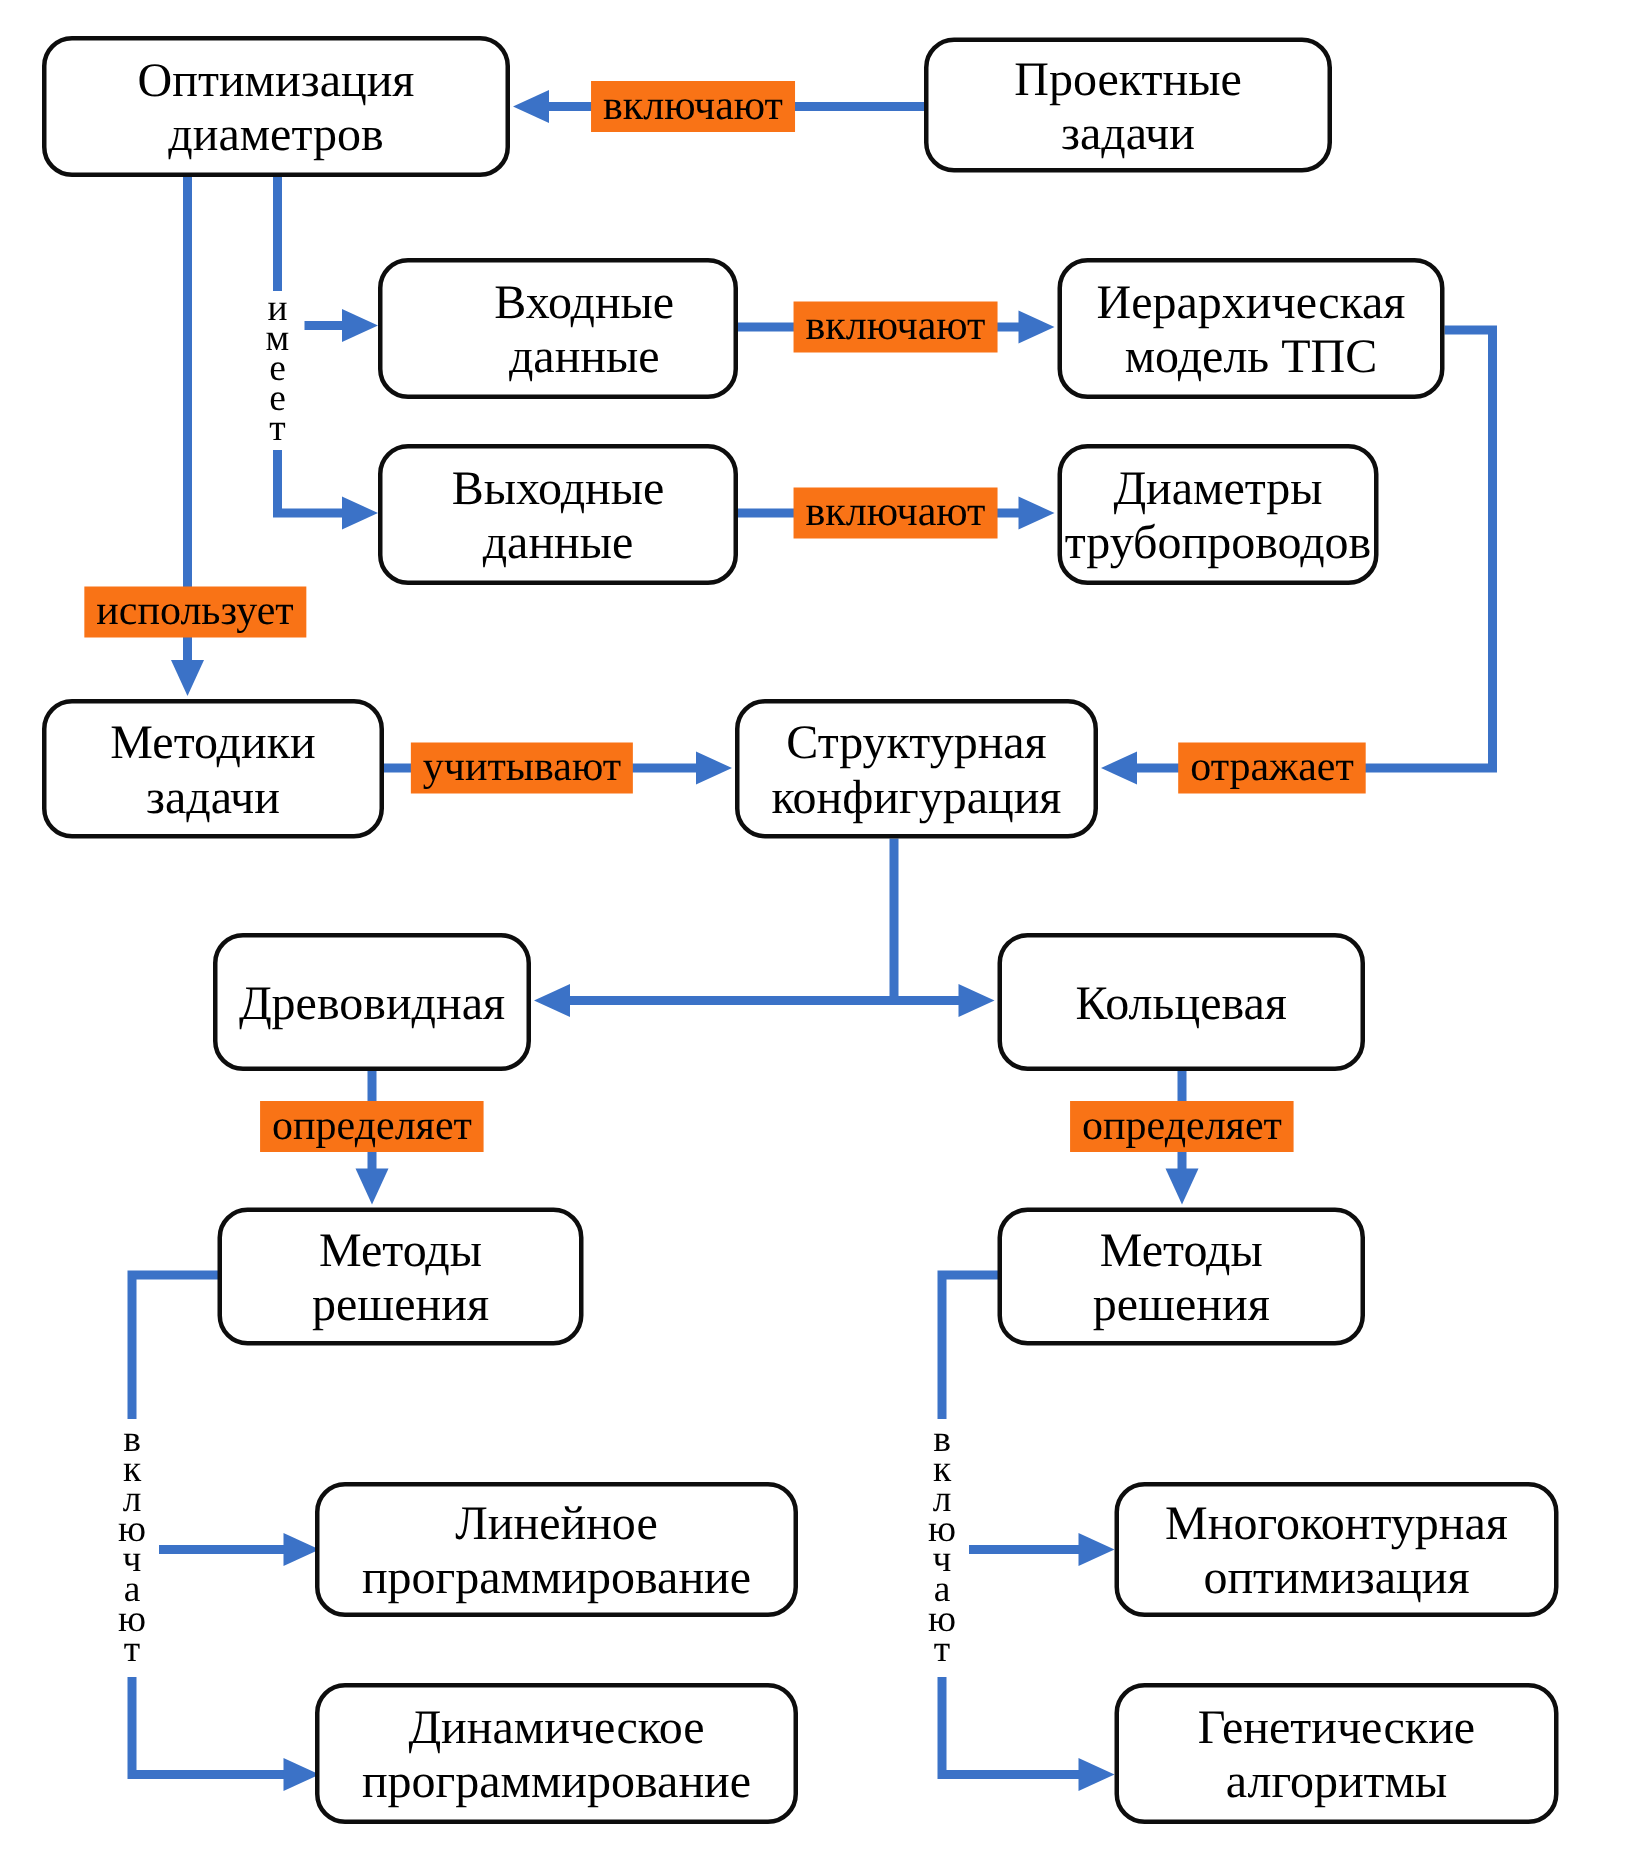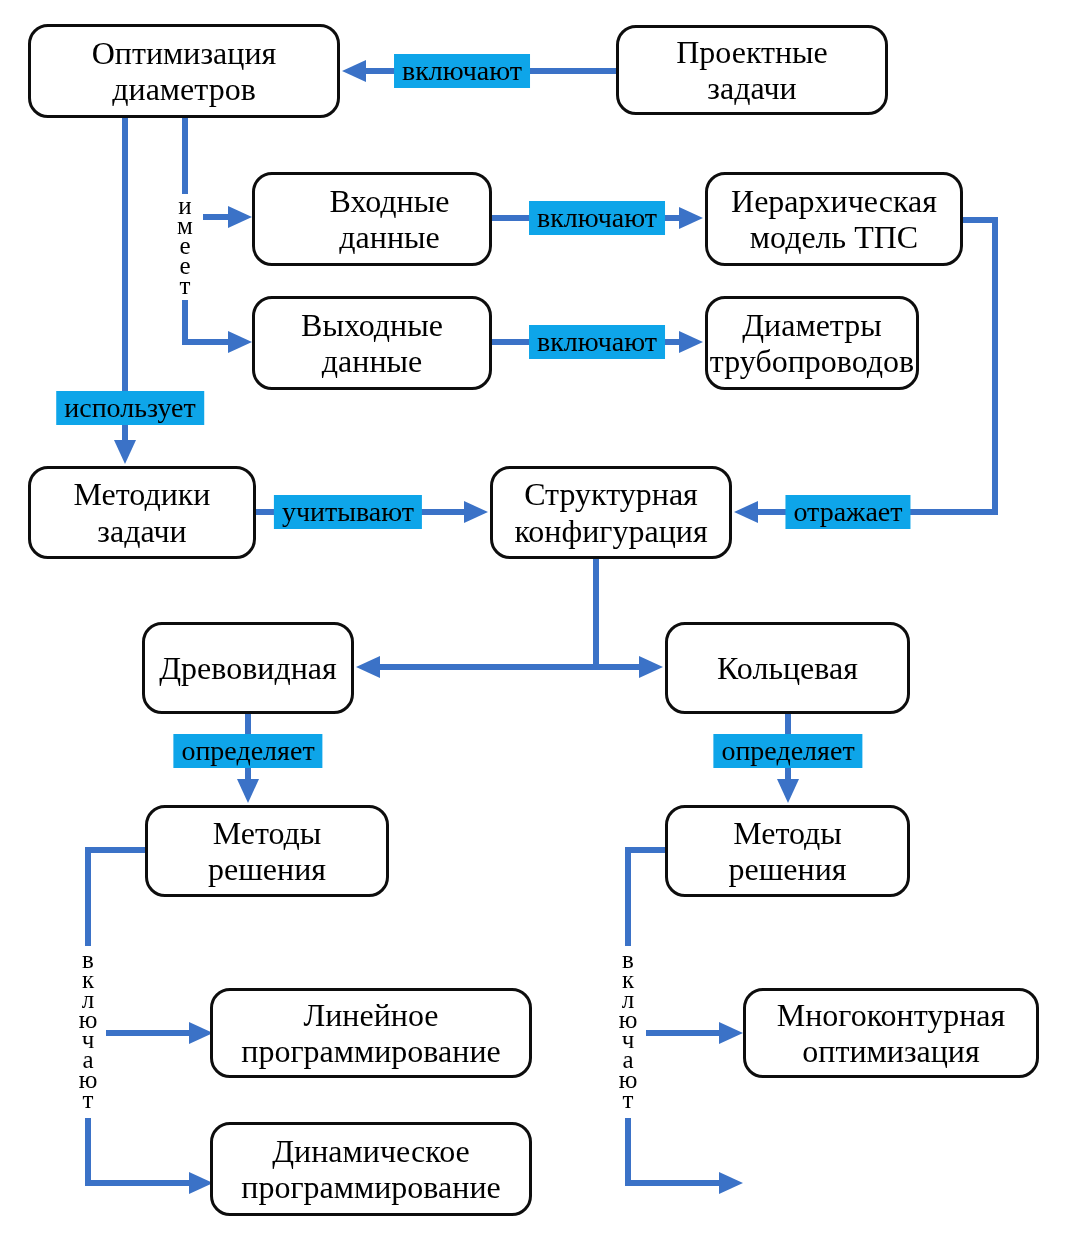--- a/index.html
+++ b/index.html
@@ -30,21 +30,21 @@
     text-align: center;
     font-size: 32px;
     line-height: 1.14;
     white-space: pre-line;
     z-index: 2;
   }
   .node.bold { font-weight: normal; }
   .elabel {
     position: absolute;
     transform: translate(-50%, -50%);
-    background: #0ea5e9;
+    background: #f97316;
     padding: 1px 8px;
     font-size: 28px;
     white-space: nowrap;
     z-index: 3;
   }
   .vword {
     position: absolute;
     width: 36px;
     text-align: center;
     font-size: 25px;
@@ -169,20 +169,22 @@
 
   <div class="node" style="left:210px; top:988px; width:322px; height:90px;">Линейное
 программирование</div>
 
   <div class="node" style="left:210px; top:1122px; width:322px; height:94px;">Динамическое
 программирование</div>
 
   <div class="node" style="left:743px; top:988px; width:296px; height:90px;">Многоконтурная
 оптимизация</div>
 
+  <div class="node" style="left:743px; top:1122px; width:296px; height:94px;">Генетические
+алгоритмы</div>
 
   <div class="elabel" style="left:462px; top:71px;">включают</div>
 
   <div class="elabel" style="left:130px; top:408px;">использует</div>
 
   <div class="elabel" style="left:597px; top:218px;">включают</div>
 
   <div class="elabel" style="left:597px; top:342px;">включают</div>
 
   <div class="elabel" style="left:348px; top:512px;">учитывают</div>

